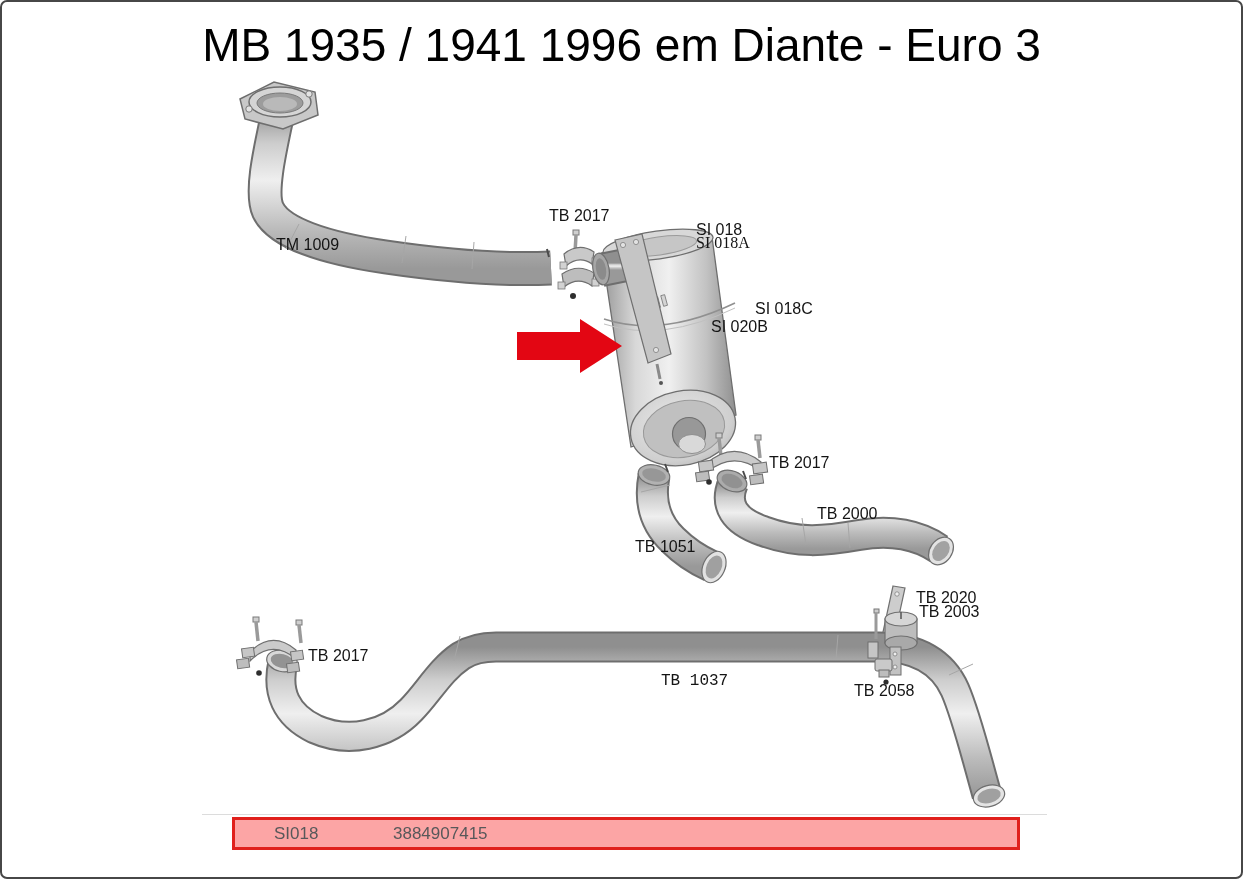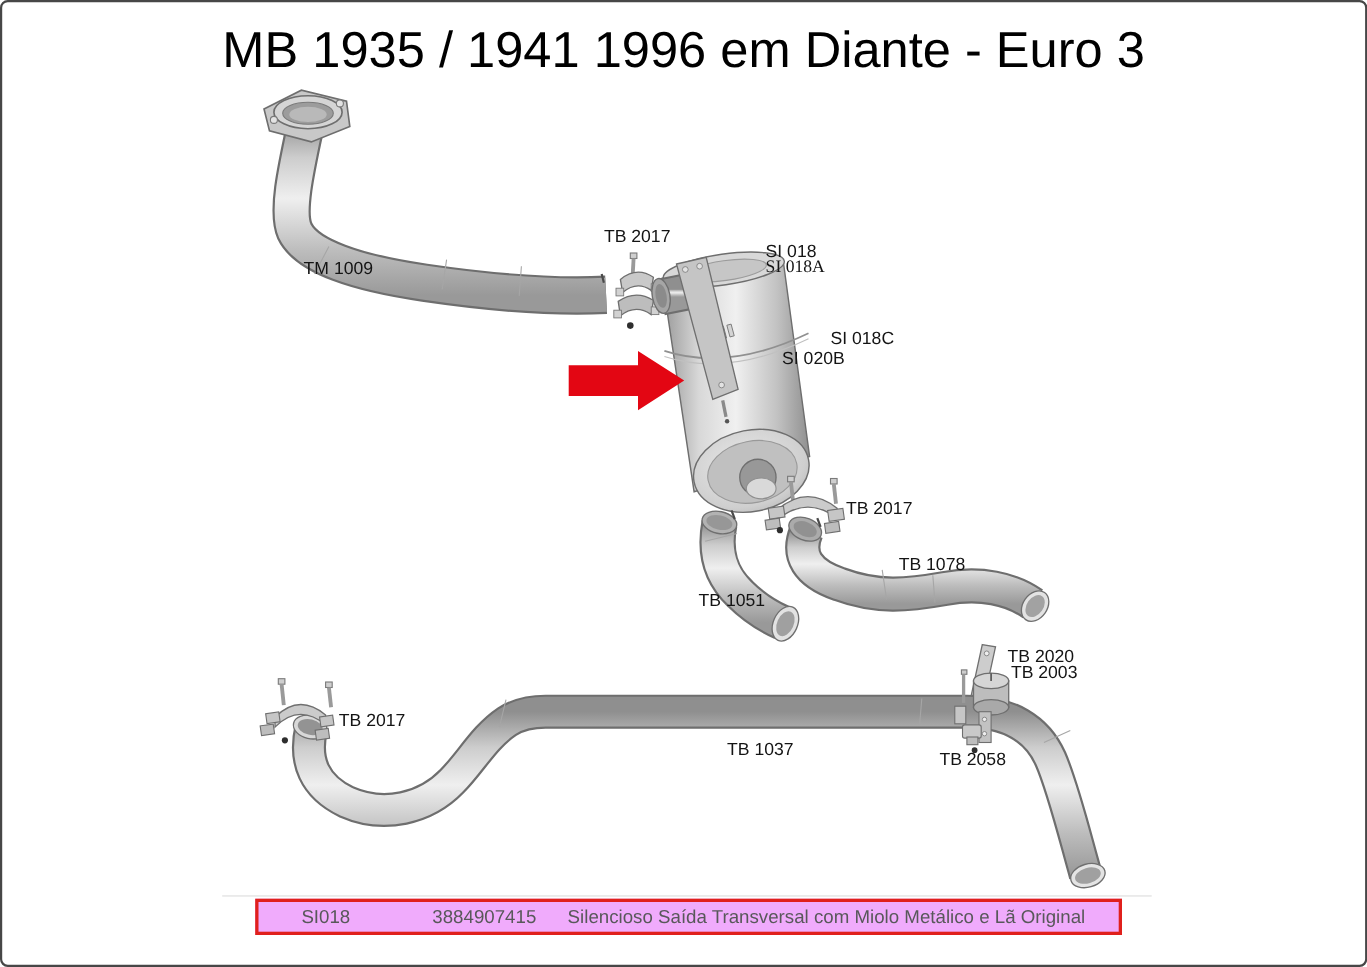--- a/index.html
+++ b/index.html
@@ -14,21 +14,21 @@
   }
   .diagram-svg{position:absolute;left:0;top:0;width:1243px;height:879px;}
   .part-label{
     position:absolute;font-size:16px;color:#141414;white-space:nowrap;line-height:1.1;
   }
   .row-divider{
     position:absolute;left:200px;top:812px;width:845px;height:1px;background:#dcdcdc;
   }
   .info-box{
     position:absolute;left:230px;top:815px;width:788px;height:33px;
-    border:3px solid #e0201c;box-sizing:border-box;background:#f0abfc;
+    border:3px solid #e0201c;box-sizing:border-box;background:#fca5a5;
   }
   .info-box span{
     position:absolute;top:50%;transform:translateY(-50%);
     font-size:17px;color:#58585a;white-space:nowrap;
   }
   .pi-code{left:39px;}
   .pi-num{left:158px;}
   .pi-desc{left:281px;}
 </style>
 </head>
@@ -198,28 +198,27 @@
     <polygon points="515,330 578,330 578,317 620,344 578,371 578,358 515,358" fill="#e30613"></polygon>
   </svg>
 
   <div class="part-label" style="left:274px;top:234px;">TM 1009</div>
   <div class="part-label" style="left:547px;top:205px;">TB 2017</div>
   <div class="part-label" style="left:694px;top:219px;text-align:center;">SI 018</div>
   <div class="part-label" style="left:694px;top:232px;font-family:Liberation Serif, serif;">SI 018A</div>
   <div class="part-label" style="left:707px;top:298px;margin-left:46px;">SI 018C</div>
   <div class="part-label" style="left:709px;top:316px;">SI 020B</div>
   <div class="part-label" style="left:767px;top:452px;">TB 2017</div>
-  <div class="part-label" style="left:815px;top:503px;">TB 1078</div>
+  <div class="part-label" style="left:815px;top:503px;">TB 2000</div>
   <div class="part-label" style="left:595px;top:536px;margin-left:38px;">TB 1051</div>
   <div class="part-label" style="left:914px;top:587px;text-align:right;">TB 2020</div>
   <div class="part-label" style="left:917px;top:601px;">TB 2003</div>
   <div class="part-label" style="left:306px;top:645px;">TB 2017</div>
-  <div class="part-label" style="left:659px;top:671px;">TB 1037</div>
+  <div class="part-label" style="left:659px;top:671px;font-family:Liberation Mono, monospace;">TB 1037</div>
   <div class="part-label" style="left:852px;top:680px;">TB 2058</div>
 
   <div class="row-divider"></div>
   <div class="info-box">
     <span class="pi-code">SI018</span>
     <span class="pi-num">3884907415</span>
-    <span class="pi-desc">Silencioso Saída Transversal com Miolo Metálico e Lã Original</span>
   </div>
 
 </div>
 
 </body></html>

